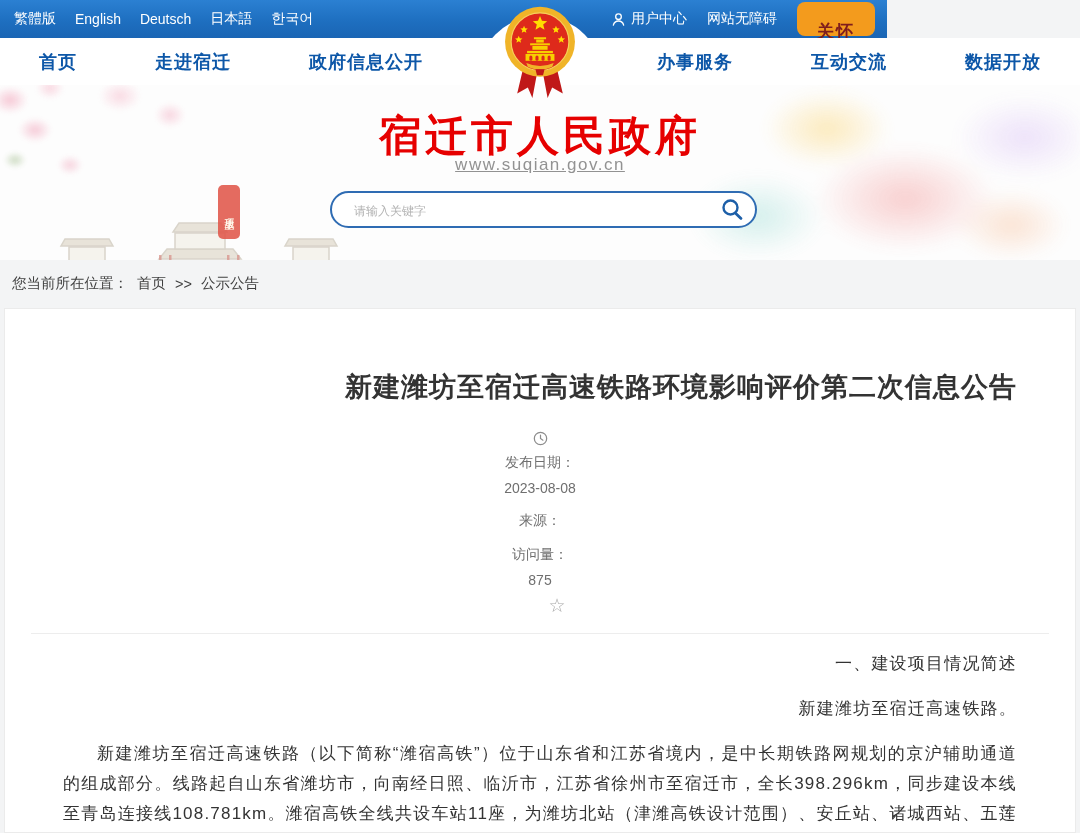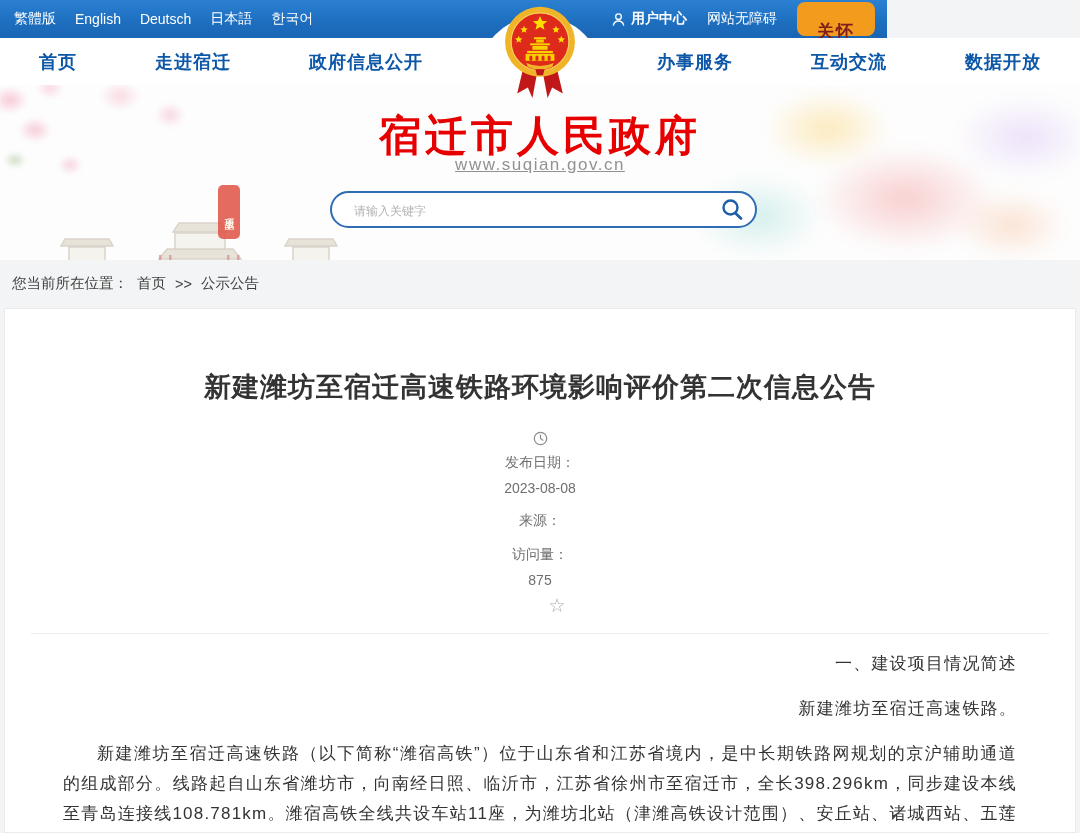--- a/index.html
+++ b/index.html
@@ -5,21 +5,21 @@
   html,body{margin:0;padding:0;}
   body{font-family:"Liberation Sans","DejaVu Sans",sans-serif;background:#e9eaec;}
   .screen{position:relative;width:1080px;height:833px;background:#f3f4f5;overflow:hidden;margin:0 auto;}
 
   
   .topbar{position:absolute;left:0;top:0;width:887px;height:38px;
     background:linear-gradient(180deg,#2b80d2 0%,#1e6fc0 55%,#1a65b4 100%);z-index:1;}
   .langs{position:absolute;left:14px;top:0;height:38px;display:flex;align-items:center;gap:19px;}
   .langs span{color:#fff;font-size:14px;cursor:pointer;}
   .topbar-right{position:absolute;right:12px;top:0;height:38px;display:flex;align-items:center;gap:20px;}
-  .user-center{display:flex;align-items:center;gap:5px;color:#fff;font-size:14px;cursor:pointer;font-weight:bold;}
+  .user-center{display:flex;align-items:center;gap:5px;color:#fff;font-size:14px;cursor:pointer;}
   .accessibility{color:#fff;font-size:14px;cursor:pointer;}
   .care-btn{background:#f39b1d;color:#7f1d1d;font-weight:bold;font-size:17px;border:none;
     border-radius:8px;width:78px;height:26px;line-height:26px;text-align:center;cursor:pointer;
     letter-spacing:2px;padding:17px;font-family:inherit;}
 
   
   .navbar{position:absolute;left:0;top:38px;width:1080px;height:47px;background:#fff;z-index:1;}
   .nav-group{position:absolute;top:0;height:47px;display:flex;align-items:center;justify-content:space-around;}
   .nav-left{left:0;width:462px;}
   .nav-right{left:618px;width:462px;}
@@ -64,21 +64,21 @@
   .search-btn{position:absolute;right:10px;top:4px;width:26px;height:26px;background:none;border:none;
     padding:0;cursor:pointer;}
 
   
   .breadcrumb{position:absolute;left:12px;top:274px;font-size:14.5px;color:#3f3f3f;display:flex;gap:9px;align-items:center;}
   .breadcrumb .link{cursor:pointer;}
 
   
   .card{position:absolute;left:4px;top:308px;width:1072px;height:525px;background:#fff;
     border:1px solid #ebebeb;box-sizing:border-box;}
-  .article-title{margin:60px 58px 0;text-align:center;font-size:27px;font-weight:bold;color:#333;
+  .article-title{margin:60px 58px 0;text-align:right;font-size:27px;font-weight:bold;color:#333;
     letter-spacing:1px;}
   .meta{margin-top:26px;display:flex;justify-content:center;align-items:center;gap:8px;
     font-size:14px;color:#6f6f6f;flex-direction:column;}
   .meta .gap-lg{display:inline-block;width:28px;}
   .meta .gap-xl{display:inline-block;width:40px;}
   .star{font-size:19px;color:#a8a8a8;margin-left:34px;cursor:pointer;line-height:1;}
   .divider{height:1px;background:#ededed;margin:18px 26px 0;}
   .content{margin:10px 58px 0;}
   .content p{font-size:17px;color:#333;line-height:30px;margin:15px 0;text-indent:2em;
     letter-spacing:1.2px;text-align:right;}

